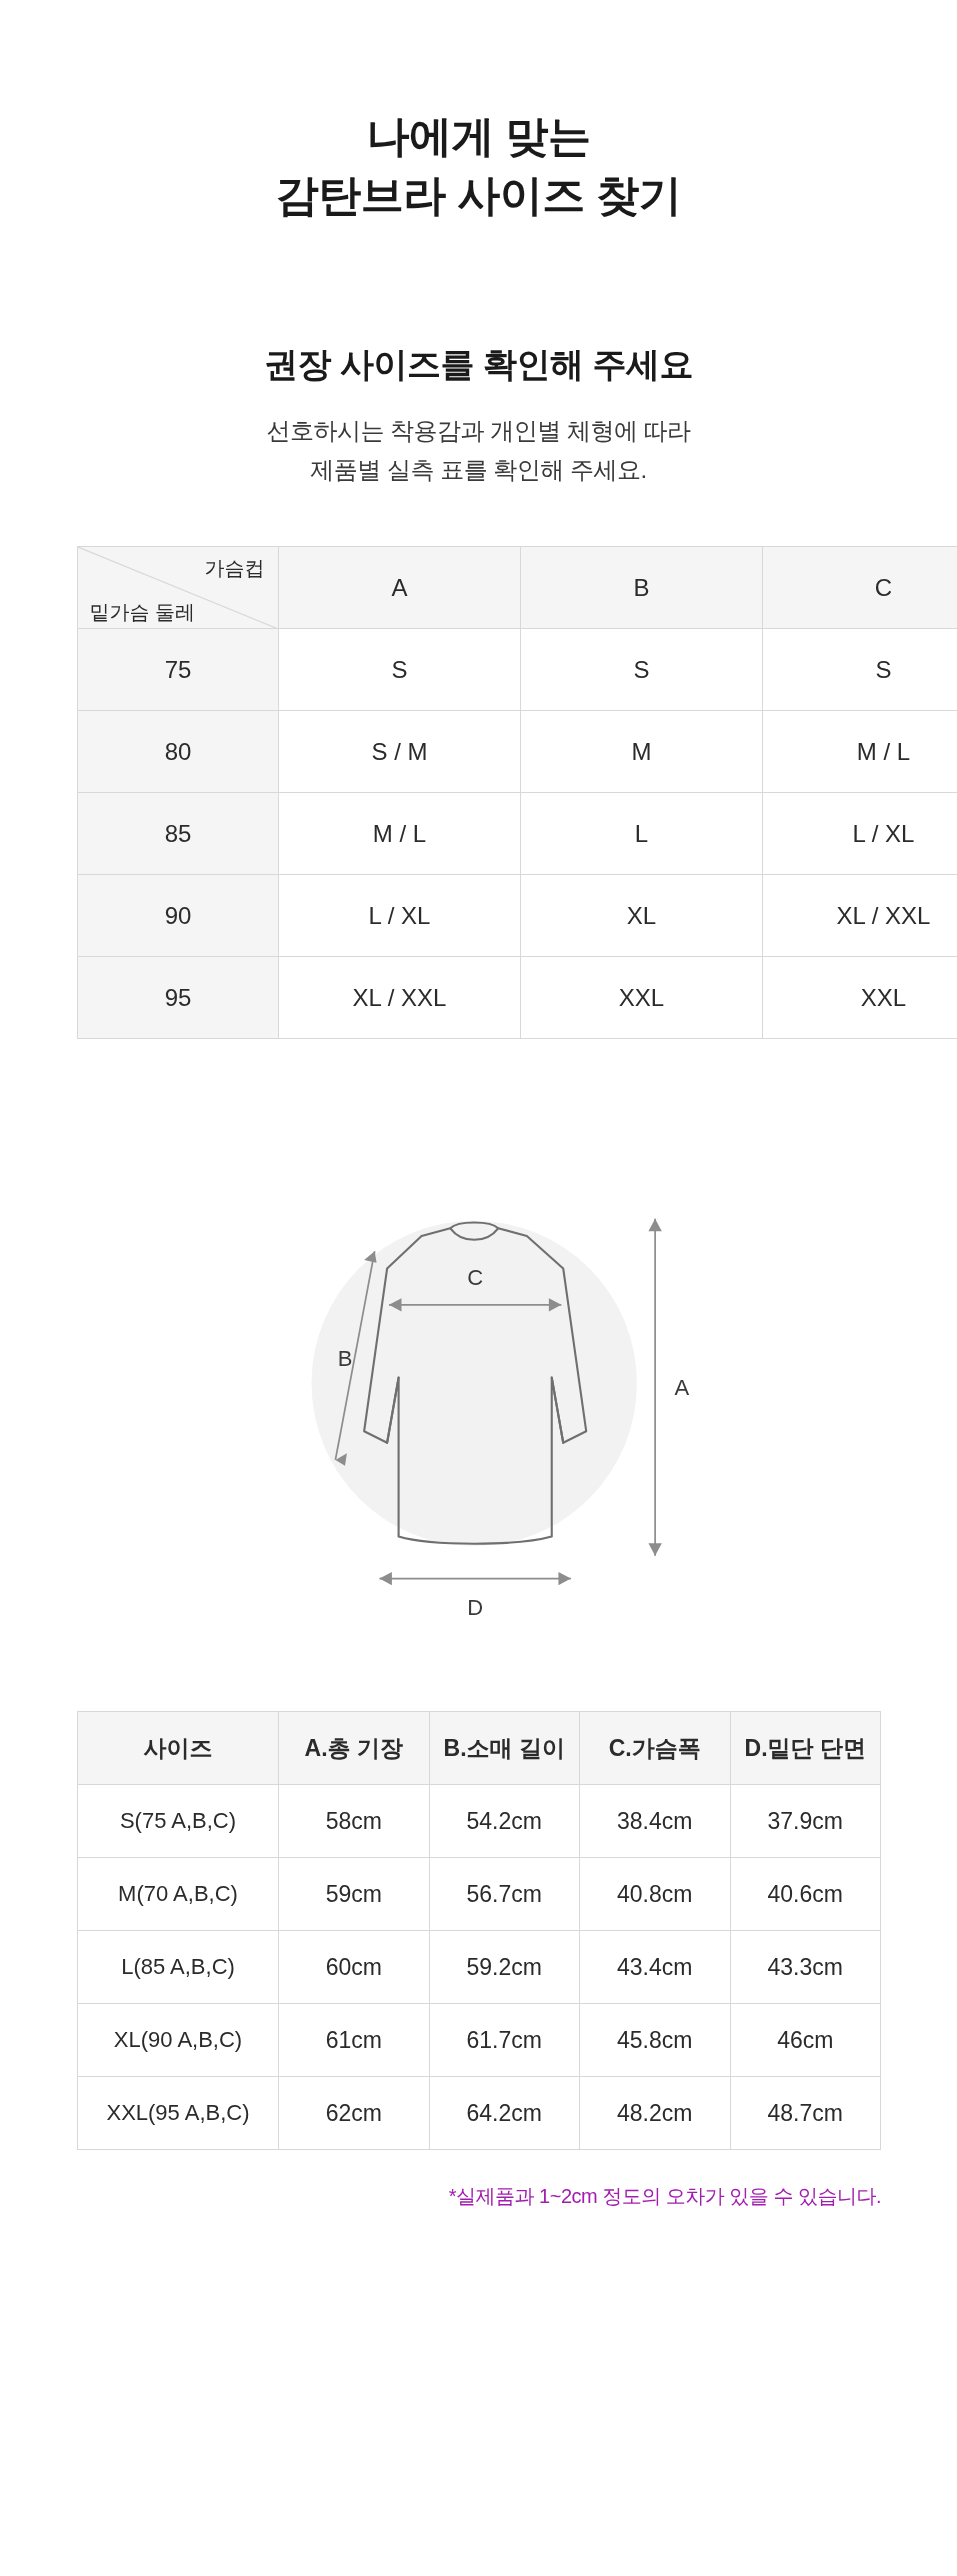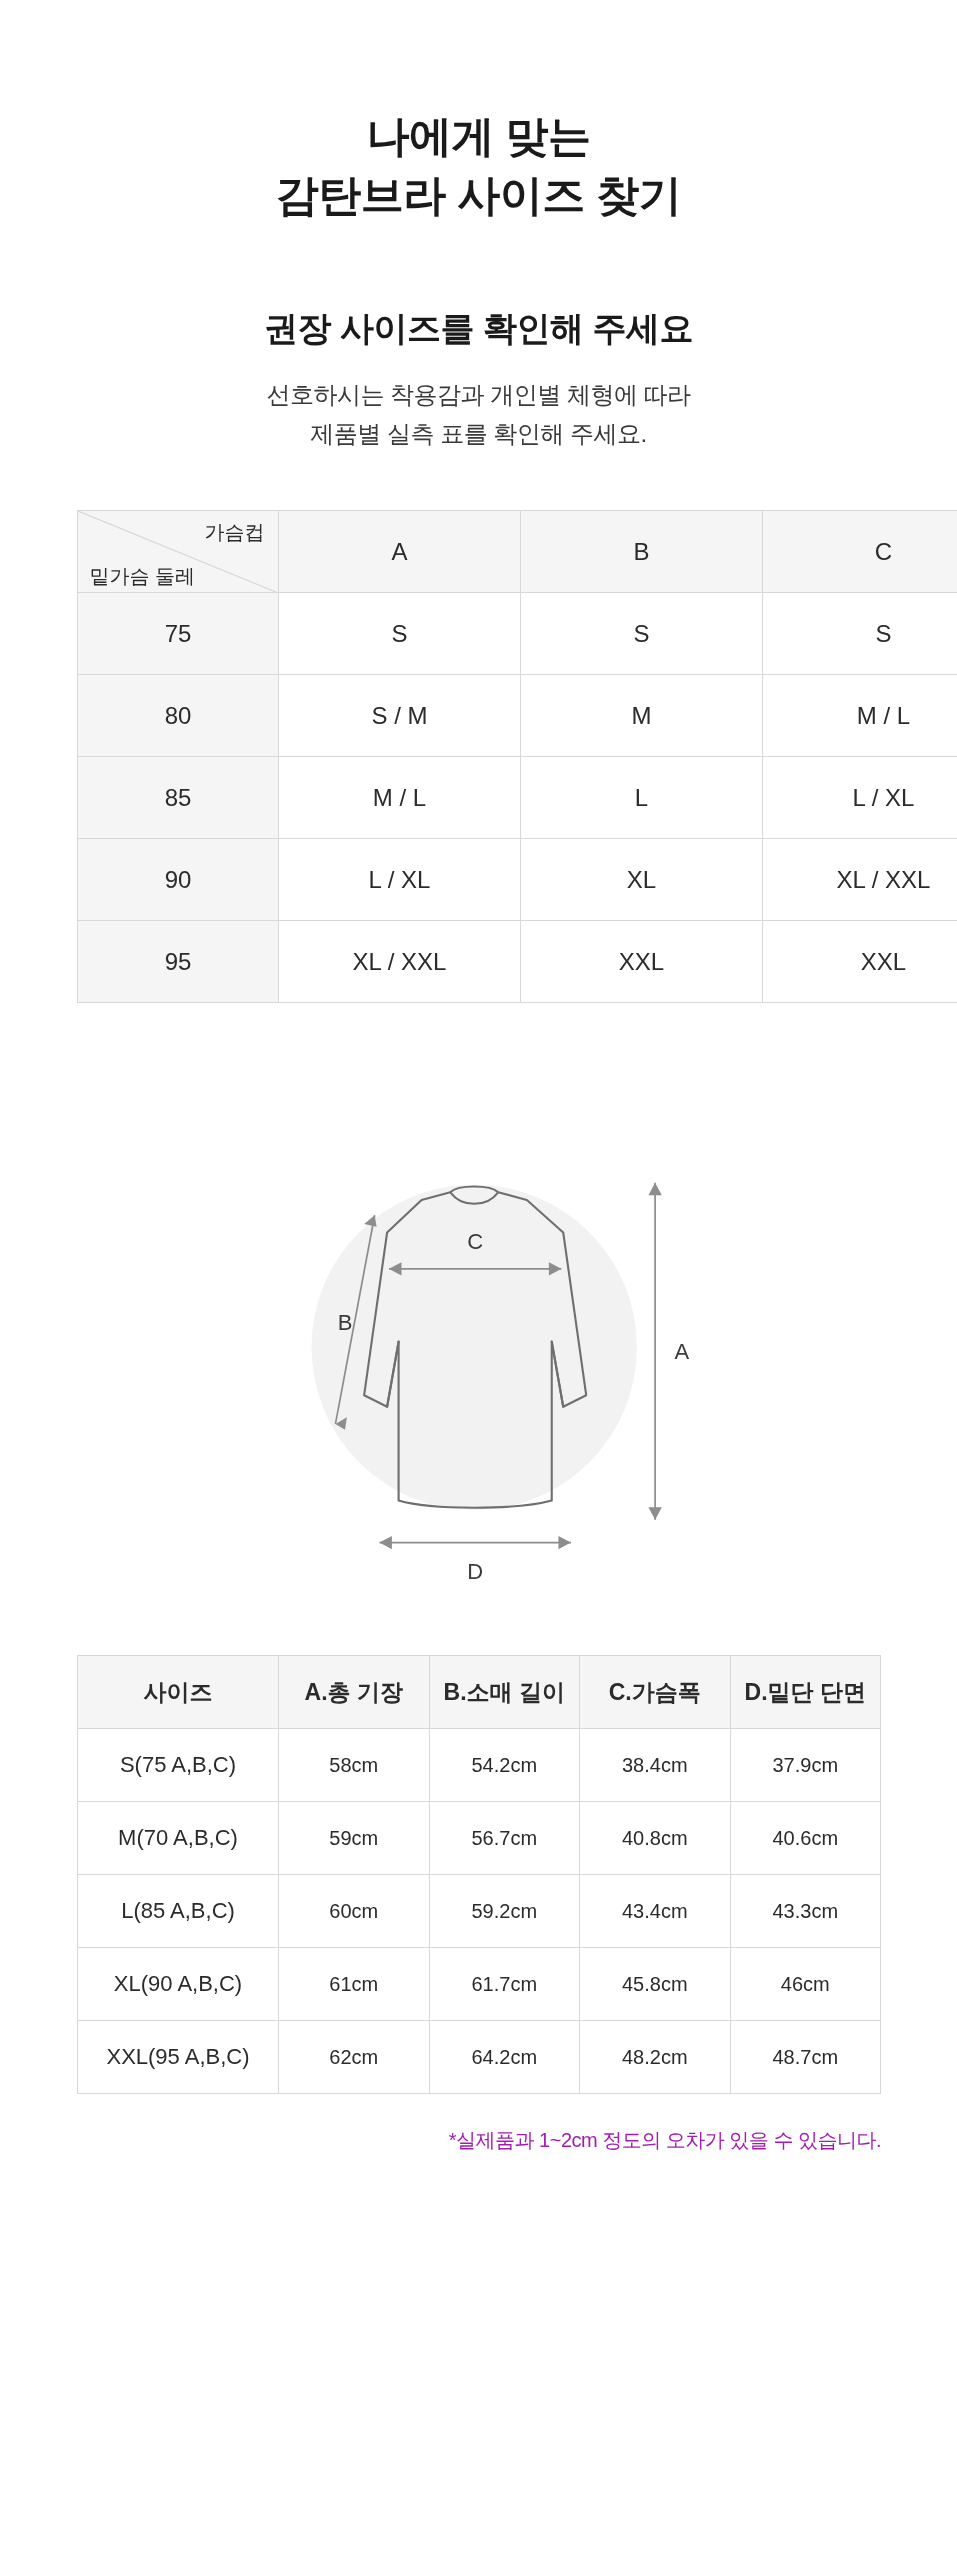--- a/index.html
+++ b/index.html
@@ -30,21 +30,21 @@
   .title-line {
     font-size: 43px;
     font-weight: bold;
     line-height: 1.38;
     letter-spacing: -0.5px;
     color: #1a1a1a;
   }
 
   
   .subhead {
-    margin-top: 80px;
+    margin-top: 116px;
     text-align: center;
     font-size: 34px;
     font-weight: bold;
     letter-spacing: -0.5px;
     color: #1a1a1a;
   }
   .desc {
     margin-top: 24px;
     text-align: center;
     font-size: 24px;
@@ -108,33 +108,33 @@
   .illus-wrap {
     margin-top: 105px;
     display: flex;
     justify-content: center;
     align-items: center;
     height: 517px;
   }
 
   
   .meas-wrap {
-    margin-top: 30px;
+    margin-top: 50px;
   }
   table.meas {
     width: 804px;
     border-collapse: collapse;
     table-layout: fixed;
   }
   table.meas th, table.meas td {
     border: 1px solid #d8d8d8;
     height: 73px;
     text-align: center;
     vertical-align: middle;
-    font-size: 20px;
+    font-size: 23px;
     font-weight: normal;
     color: #2b2b2b;
   }
   table.meas thead th {
     background: #f5f5f5;
     font-weight: bold;
     font-size: 23px;
   }
   table.meas tbody td:first-child {
     font-size: 22px;

